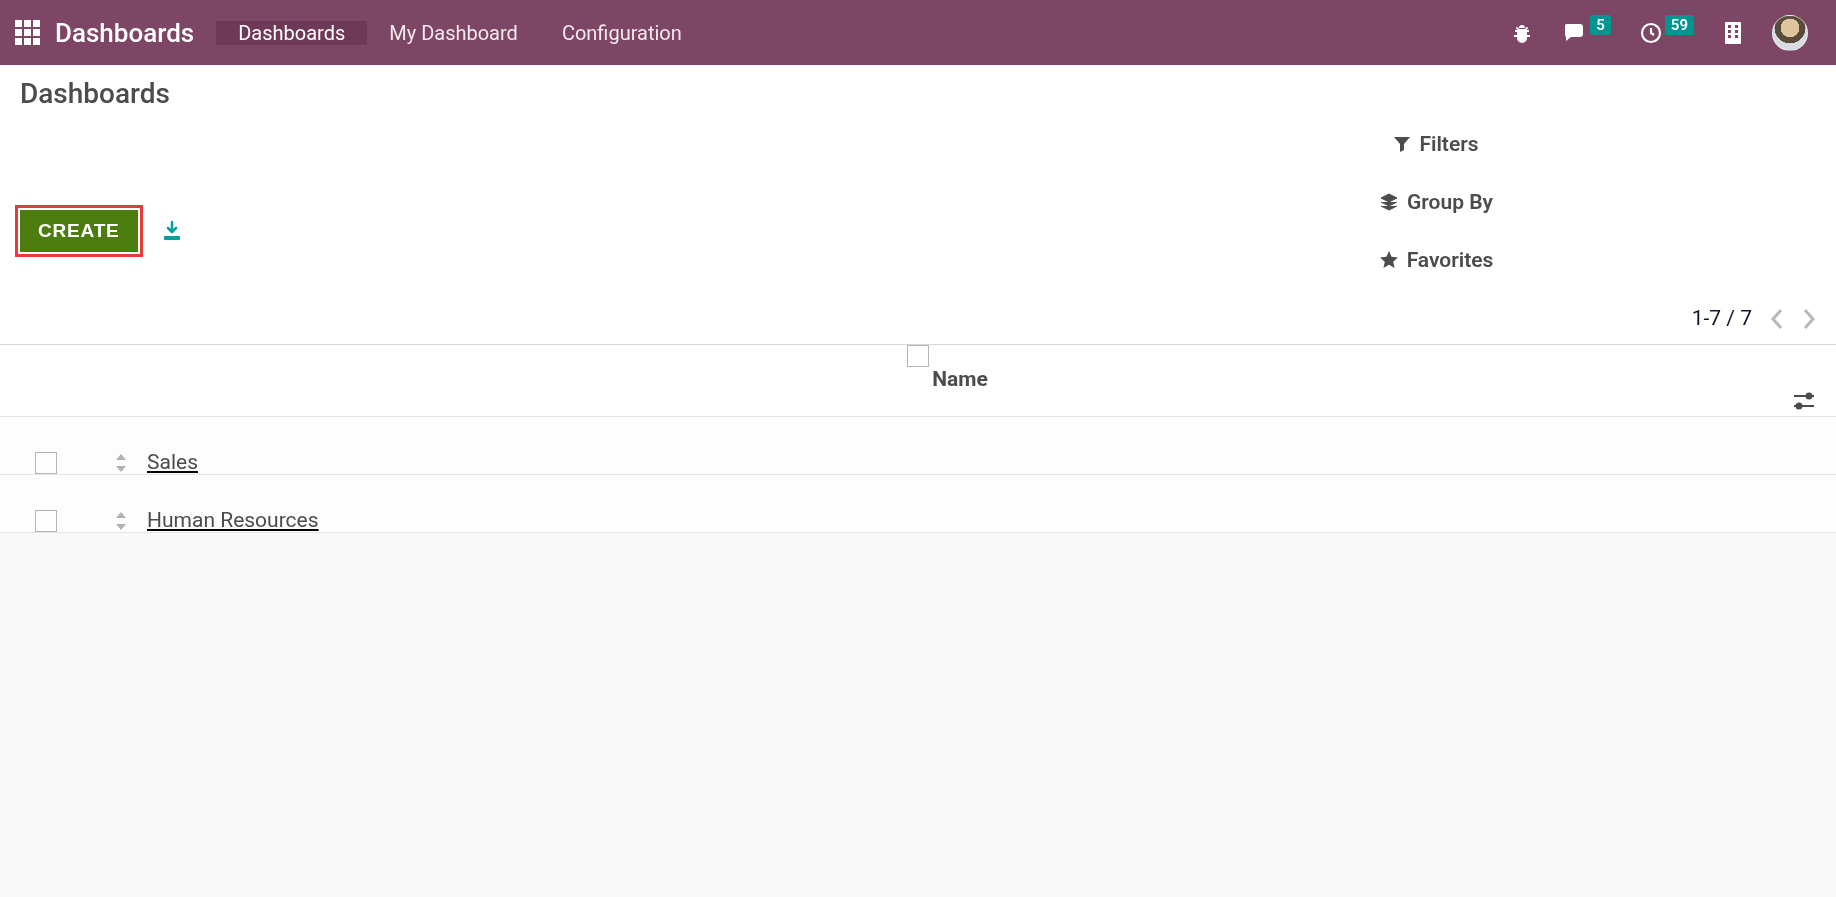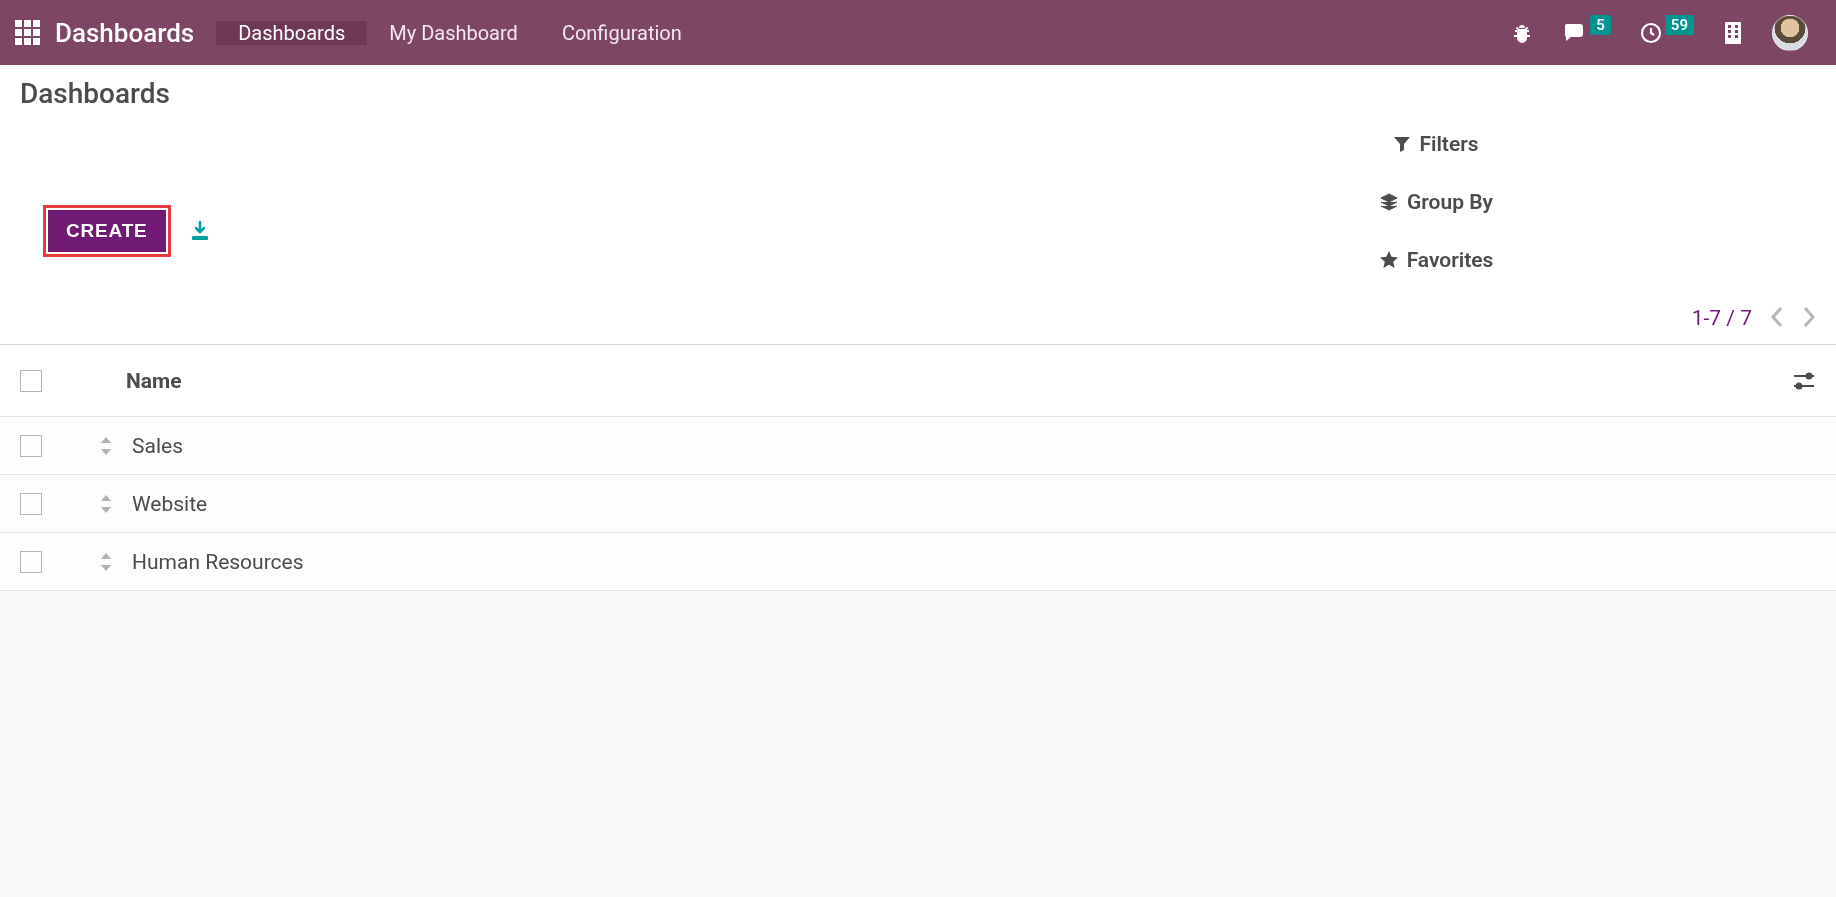--- a/index.html
+++ b/index.html
@@ -128,31 +128,30 @@
   .search-icon-btn {
     padding: 0 4px 6px 4px;
     cursor: pointer;
   }
 
   .cp-bottom {
     display: flex;
     align-items: center;
   }
   .create-btn {
-    background: #701a75;
+    background: #4d7c0f;
     color: #fff;
     border: none;
     font-size: 19px;
     font-weight: 600;
     letter-spacing: 0.8px;
     padding: 10px 18px;
     cursor: pointer;
     outline: 3px solid #e63b3b;
     outline-offset: 2px;
-    margin-left: 28px;
   }
   .download-btn {
     margin-left: 22px;
     color: #00a09d;
     cursor: pointer;
   }
   .toolbar-right {
     margin-left: auto;
     display: flex;
     align-items: center;
@@ -165,39 +164,40 @@
     align-items: center;
     gap: 8px;
     font-size: 21px;
     font-weight: 600;
     color: #4c4c4c;
     cursor: pointer;
   }
   .pager-wrap {
     margin-left: auto;
     display: flex;
-    align-items: flex-start;
+    align-items: flex-end;
     gap: 18px;
     font-size: 21px;
-    color: #701a75;
+    color: #0f172a;
   }
   .pager-arrow {
     color: #b8b8b8;
     cursor: pointer;
     font-size: 22px;
   }
 
   
   .list-header {
     background: #fff;
     display: flex;
     align-items: center;
     height: 72px;
     border-bottom: 1px solid #e5e5e5;
     padding: 0 20px;
+    flex-direction: column;
   }
   .chk {
     width: 22px; height: 22px;
     border: 1.5px solid #b5b5b5;
     cursor: pointer;
     flex-shrink: 0;
   }
   .col-name-header {
     margin-left: 84px;
     font-size: 21px;
@@ -206,26 +206,27 @@
   }
   .optional-btn {
     margin-left: auto;
     cursor: pointer;
     color: #4c4c4c;
   }
 
   .list-body { }
   .list-row {
     display: flex;
-    align-items: center;
+    align-items: flex-end;
     height: 58px;
-    padding: 0 20px;
+    padding: 0 35px;
     border-bottom: 1px solid #e5e5e5;
     background: #fdfdfd;
     cursor: pointer;
+    text-decoration: underline;
   }
   .drag-handle {
     margin-left: 56px;
     color: #b2b2b2;
     display: flex;
     flex-direction: column;
     line-height: 0;
     cursor: grab;
   }
   .row-name {
@@ -372,24 +373,15 @@
     </div>
     <div class="row-name">Sales</div>
   </div>
   <div class="list-row">
     <div class="chk"></div>
     <div class="drag-handle">
       <svg width="16" height="22" viewBox="0 0 16 22" fill="#b2b2b2">
           <path d="M8 2l5 6H3l5-6zm0 18l-5-6h10l-5 6z"></path>
         </svg>
     </div>
-    <div class="row-name">Website</div>
-  </div>
-  <div class="list-row">
-    <div class="chk"></div>
-    <div class="drag-handle">
-      <svg width="16" height="22" viewBox="0 0 16 22" fill="#b2b2b2">
-          <path d="M8 2l5 6H3l5-6zm0 18l-5-6h10l-5 6z"></path>
-        </svg>
-    </div>
     <div class="row-name">Human Resources</div>
   </div>
 </div>
 
 </body></html>

